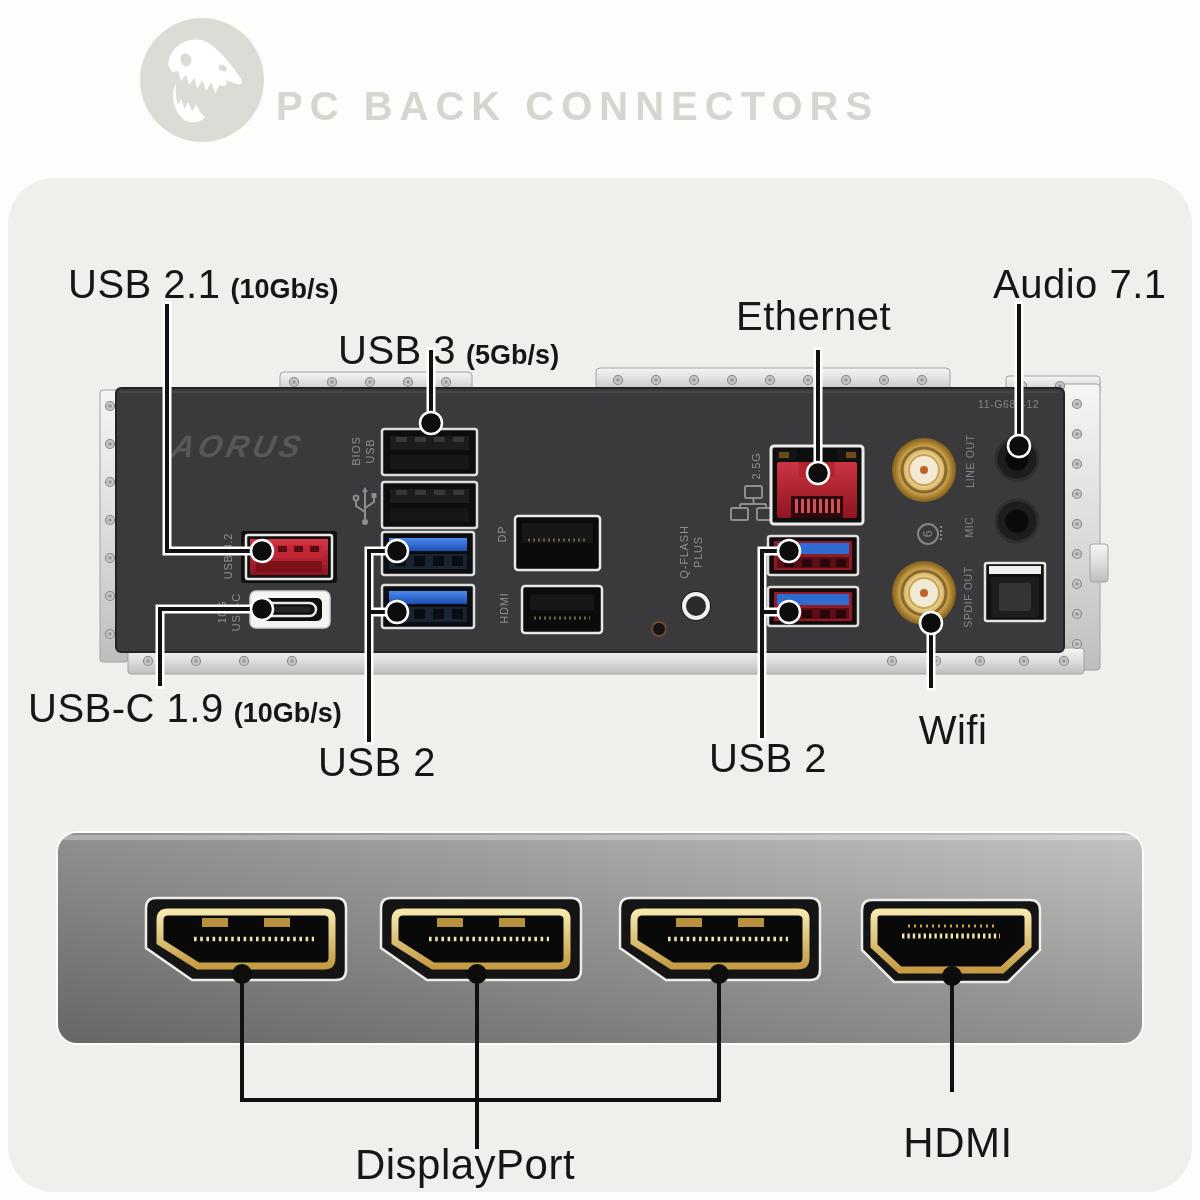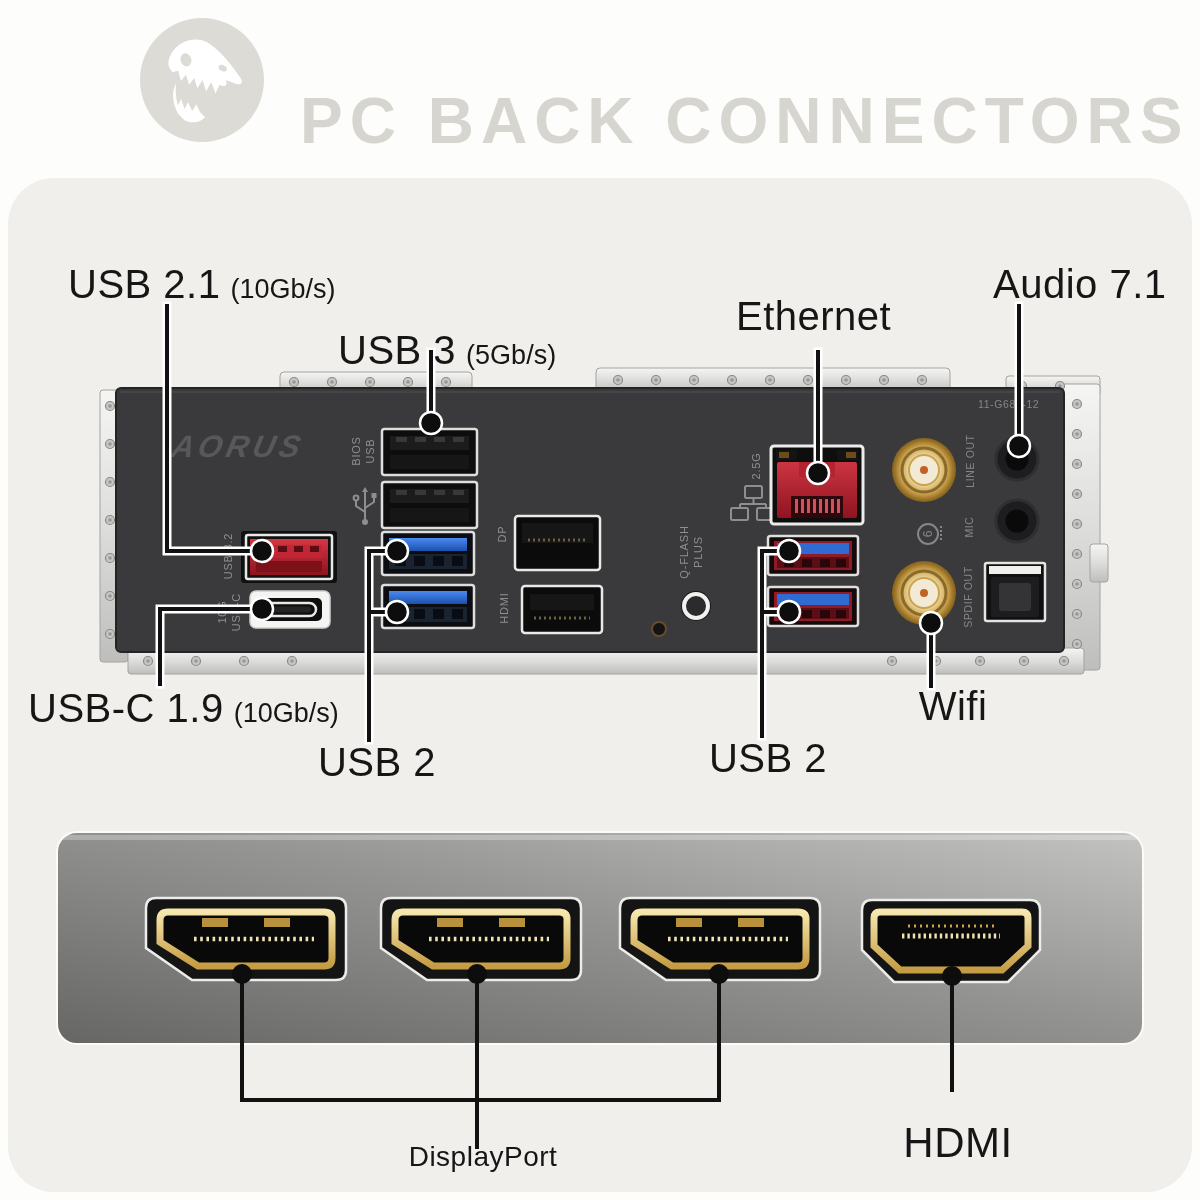--- a/index.html
+++ b/index.html
@@ -8,29 +8,29 @@
     background:#fdfdfb;
     font-family:"Liberation Sans",sans-serif;
     color:#1b1b1b;
   }
   .card{
     position:absolute;left:8px;top:178px;width:1184px;height:1014px;
     background:#f0efeb;border-radius:46px;
   }
   .logo{position:absolute;left:140px;top:18px;width:124px;height:124px;}
   .title{
-    position:absolute;left:300px;top:84px;
-    font-size:64px;font-weight:700;letter-spacing:7px;
+    position:absolute;left:276px;top:84px;
+    font-size:40px;font-weight:700;letter-spacing:7px;
     color:#d6d5cf;white-space:nowrap;
   }
   .lbl{
     position:absolute;font-size:40px;font-weight:500;letter-spacing:.5px;
     color:#161616;white-space:nowrap;line-height:1.1;
   }
-  .lbl .sub{font-size:27px;font-weight:400;margin-left:10px;letter-spacing:0;margin-top:36px;}
+  .lbl .sub{font-size:27px;font-weight:700;margin-left:10px;letter-spacing:0;margin-top:36px;}
   .ctr{transform:translateX(-50%);}
   svg{position:absolute;left:0;top:0;}
   svg text{font-family:"Liberation Sans",sans-serif;}
   .mini{fill:#8f8f92;font-size:11px;letter-spacing:.8px;}
   .mini2{fill:#85858a;font-size:10.5px;letter-spacing:.6px;}
   .casing{stroke:#ffffff;stroke-width:9;fill:none;stroke-linecap:square;}
   .cline{stroke:#111111;stroke-width:4;fill:none;stroke-linecap:square;}
   .cdot{fill:#0d0d0d;stroke:#ffffff;stroke-width:2.5;}
   .pdot{fill:#0d0d0d;}
 </style>
@@ -394,17 +394,17 @@
 <div class="lbl" style="left:736px;top:294px"><span>Ethernet</span></div>
 
 <div class="lbl" style="left:993px;top:262px"><span>Audio 7.1</span></div>
 
 <div class="lbl" style="left:28px;top:686px"><span>USB-C 1.9</span><span class="sub">(10Gb/s)</span></div>
 
 <div class="lbl ctr" style="left:377px;top:740px"><span>USB 2</span></div>
 
 <div class="lbl ctr" style="left:768px;top:736px"><span>USB 2</span></div>
 
-<div class="lbl ctr" style="left:953px;top:684px"><span>Wifi</span></div>
-
-<div class="lbl ctr" style="left:483px;top:1142px;font-size:28px"><span>DisplayPort</span></div>
+<div class="lbl ctr" style="left:953px;top:708px"><span>Wifi</span></div>
+
+<div class="lbl ctr" style="left:465px;top:1142px;font-size:42px"><span>DisplayPort</span></div>
 
 <div class="lbl ctr" style="left:958px;top:1120px;font-size:42px"><span>HDMI</span></div>
 
 </body></html>

